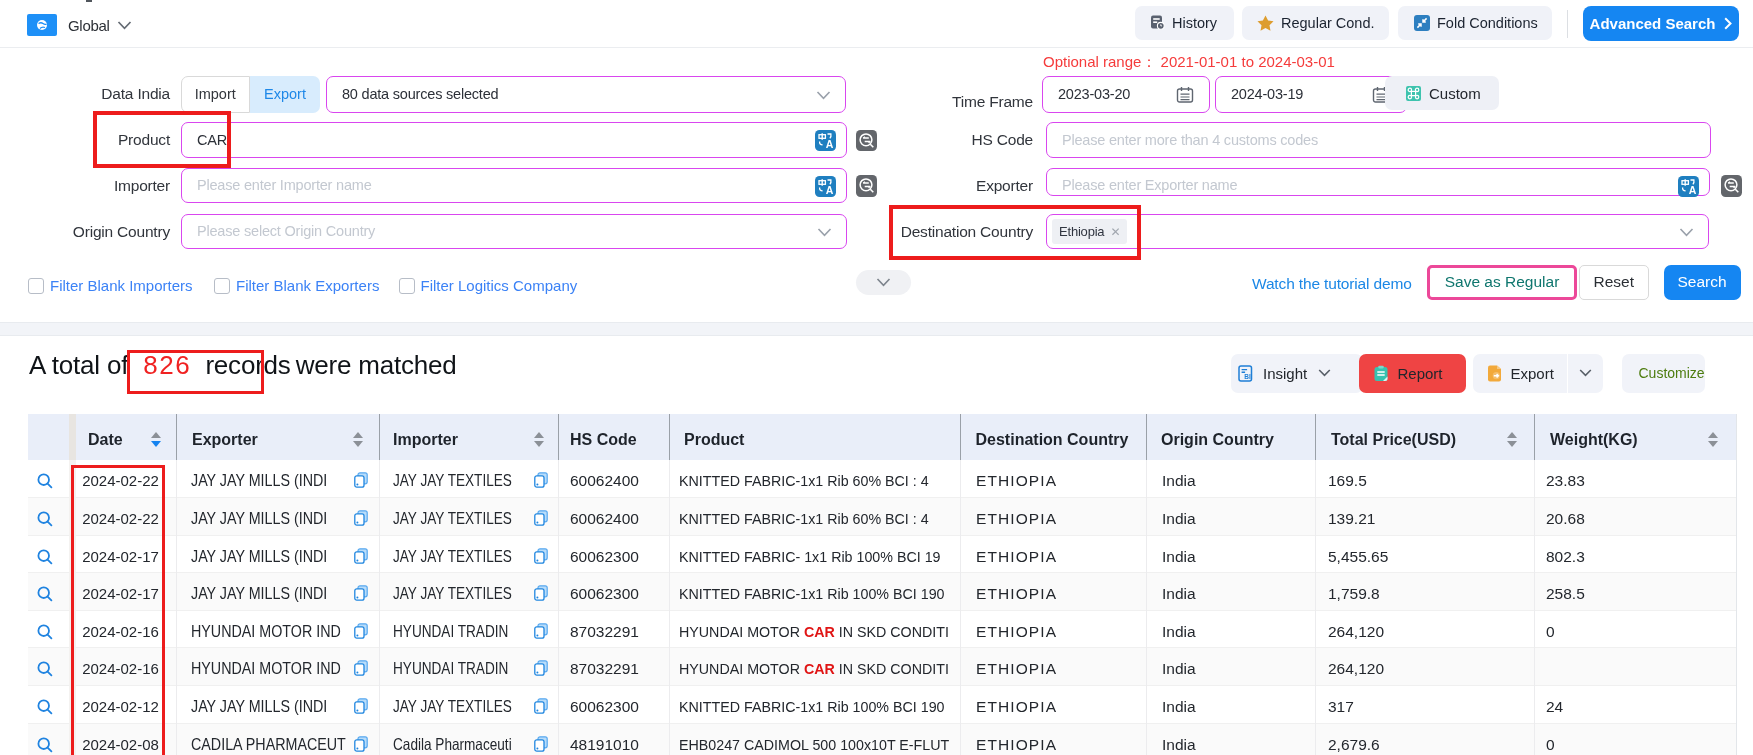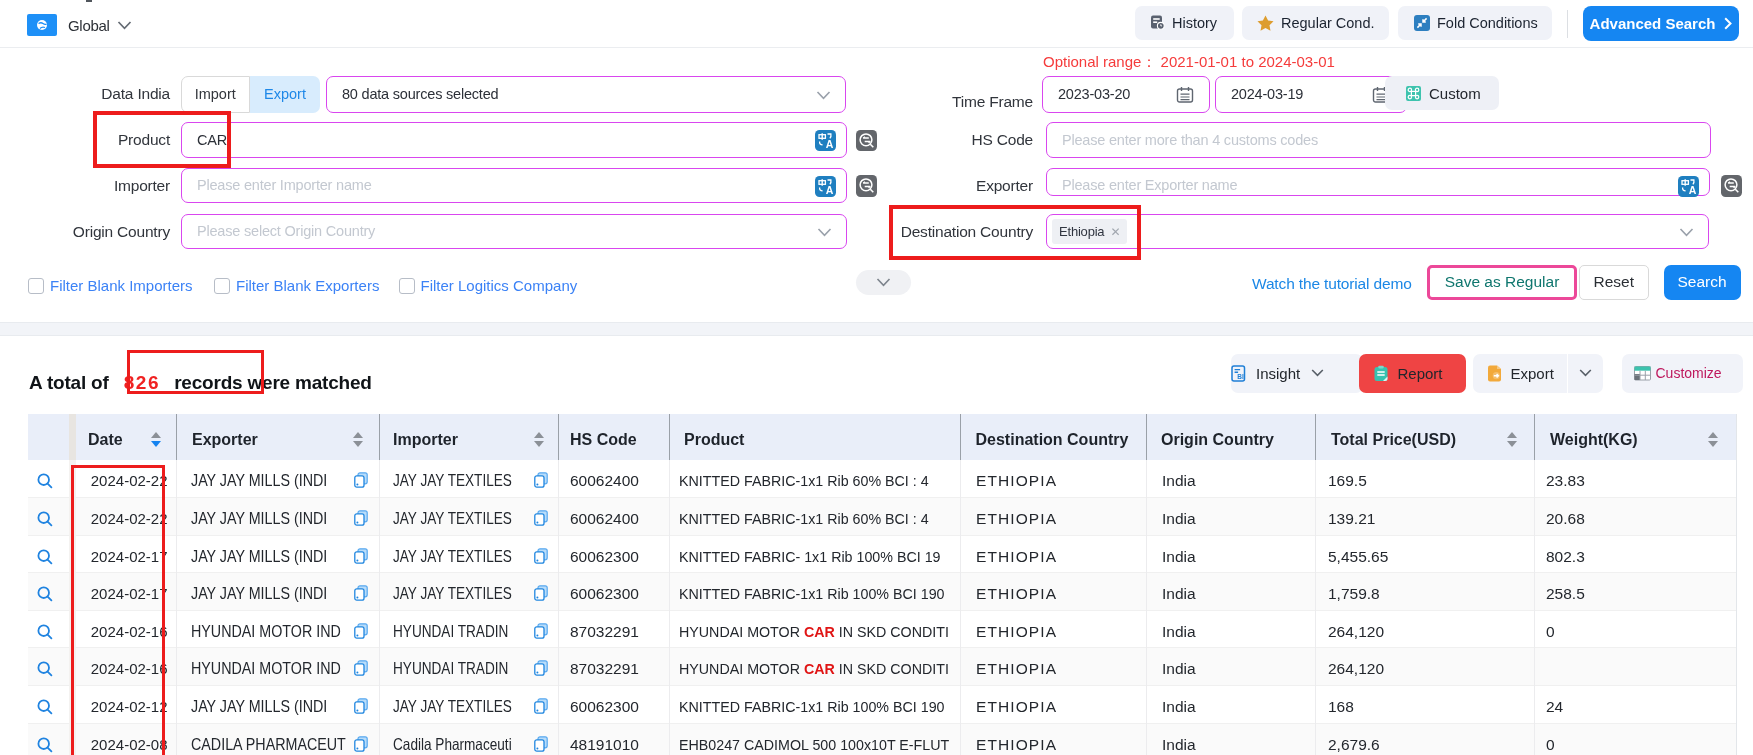--- a/index.html
+++ b/index.html
@@ -9,21 +9,21 @@
 .flex{display:flex;align-items:center}
 .lbl{position:absolute;height:36px;line-height:36px;font-size:15.5px;letter-spacing:-0.2px;color:#31353c;text-align:right}
 .inp{position:absolute;border:1px solid #d946ef;border-radius:7px;background:#fff;font-size:14.5px;letter-spacing:-0.2px;color:#2c3038}
 .ph{color:#c3c8d0}
 .btn{position:absolute;display:flex;align-items:center;border-radius:7px;font-size:15.5px;white-space:nowrap}
 .lite{background:#f0f2f8}
 .rbx{position:absolute;border:4px solid #ed1c1c}
 .hth{position:absolute;font-size:16px;font-weight:700;color:#1e232b;line-height:51px;white-space:nowrap}
 .row{position:absolute;left:27.5px;width:1709px;height:37.6px;border-bottom:1px solid #f0f0f0}
 .row span{position:absolute;line-height:41.5px;font-size:15.5px;color:#23272d;white-space:nowrap}
-.row .cD{left:46px;width:94px;text-align:right;font-size:15px;letter-spacing:0}
+.row .cD{left:46px;width:94px;text-align:center;font-size:15px;letter-spacing:0}
 .row .cE{left:163px;font-size:16.5px;transform:scaleX(0.866);transform-origin:0 50%}.row .cI{left:365.5px;font-size:16.5px;transform:scaleX(0.824);transform-origin:0 50%}.row .cH{left:542.5px}.row .cP{left:651px;font-size:15.5px;transform:scaleX(0.92);transform-origin:0 50%}
 .row .cC{left:948.5px;letter-spacing:1.1px}.row .cO{left:1134.5px}.row .cT{left:1300.5px}.row .cW{left:1518.5px}
 .vbh{position:absolute;width:1px;top:414px;height:46.4px;background:#9aa0a8}
 .vbb{position:absolute;width:1px;top:460.4px;height:294.6px;background:#ececee}
 .sort{position:absolute;width:10px;top:432px}
 .sup{width:0;height:0;border-left:5px solid transparent;border-right:5px solid transparent;border-bottom:6px solid #8b9097}
 .sdn{width:0;height:0;border-left:5px solid transparent;border-right:5px solid transparent;border-top:6px solid #8b9097;margin-top:3px}
 .sdn.blue{border-top-color:#1583f0}
 .cbx{position:absolute;width:16px;height:16px;border:1px solid #b7bdc7;border-radius:3px;background:#fff;top:278px}
 .cbl{position:absolute;top:270px;height:32px;line-height:32px;font-size:15px;color:#3b82f6}
@@ -204,24 +204,24 @@
       <polyline points="1.5,1 7.5,7.3 13.5,1" stroke="#7d848d" stroke-width="1.6" fill="none"></polyline>
     </svg>
 </div>
 <div class="a" style="left:1252px;top:275px;font-size:15.5px;letter-spacing:-0.15px;color:#1b87e6">Watch the tutorial demo</div>
 <div class="btn" style="left:1427px;top:264.5px;width:150px;height:35.5px;background:#fff;border:3px solid #ec4899;border-radius:5px;justify-content:center;color:#0f766e">Save as Regular</div>
 <div class="btn" style="left:1579px;top:264.5px;width:69.5px;height:35.5px;background:#fff;border:1px solid #d9d9d9;border-radius:5px;justify-content:center;color:#2a2e34">Reset</div>
 <div class="btn" style="left:1663.5px;top:264.5px;width:77px;height:35.5px;background:#1586f2;justify-content:center;color:#fff">Search</div>
 
 <div class="a" style="left:0;top:321.5px;width:1753px;height:14px;background:#f2f4f8;border-top:1px solid #e8ebef;border-bottom:1px solid #e8ebef"></div>
 
-<div class="a" style="left:29px;top:372px;font-size:19px;letter-spacing:-0.2px;font-weight:700;color:#101418">A total of<span style="color:#f02222;margin:0 14px 0 15px;letter-spacing:1.6px">826</span>records<span style="margin-left:5px">were matched</span></div>
+<div class="a" style="left:29px;top:350px;font-size:26px;letter-spacing:-0.2px;font-weight:400;color:#101418">A total of<span style="color:#f02222;margin:0 14px 0 15px;letter-spacing:1.6px">826</span>records<span style="margin-left:5px">were matched</span></div>
 <div class="rbx" style="left:127px;top:349.5px;width:136.5px;height:44px;border-width:3.5px"></div>
 
-<div class="btn lite" style="left:1231px;top:353.5px;width:132px;height:39px;color:#22262c;background:#f1f3f9;font-size:15px">
+<div class="btn lite" style="left:1231px;top:353.5px;width:132px;height:39px;padding-left:7px;color:#22262c;background:#f1f3f9;font-size:15px">
 <svg width="17" height="17" viewBox="0 0 17 17" style="margin-right:8px">
       <rect x="1" y="1" width="12.5" height="15" rx="2" stroke="#1f7fd6" stroke-width="1.5" fill="none"></rect>
       <path d="M3.6 4.6 h5.5 M3.6 7.2 h3.5" stroke="#1f7fd6" stroke-width="1.4"></path>
       <text x="6.2" y="14.2" font-family="Liberation Sans,sans-serif" font-size="6.5" font-weight="700" fill="#1f7fd6">BI</text>
     </svg>
 Insight
 <svg width="13" height="8" viewBox="0 0 13 8" style="margin-left:11px">
       <polyline points="1.2,1 6.5,6.3 11.8,1" stroke="#585f68" stroke-width="1.6" fill="none"></polyline>
     </svg>
 </div>
@@ -239,21 +239,21 @@
       <path d="M10 0.5 V4 H14" fill="#f7c983"></path>
       <circle cx="9.3" cy="10.7" r="3.6" fill="#fff" opacity="0.25"></circle>
       <path d="M6.8 10.7 h4.6 M9.6 8.9 l1.8 1.8 -1.8 1.8" stroke="#fff" stroke-width="1.4" fill="none"></path>
     </svg>
 Export</div>
 <div class="btn lite flex" style="left:1568px;top:353.5px;width:35px;height:39px;border-radius:0 7px 7px 0;justify-content:center;background:#f1f3f9">
 <svg width="13" height="8" viewBox="0 0 13 8">
       <polyline points="1.2,1 6.5,6.3 11.8,1" stroke="#585f68" stroke-width="1.6" fill="none"></polyline>
     </svg>
 </div>
-<div class="btn lite" style="left:1621.5px;top:353.5px;width:121px;height:39px;padding-left:12px;color:#be185d;font-size:14px;background:#f1f3f9">
+<div class="btn lite" style="left:1621.5px;top:353.5px;width:83px;height:39px;padding-left:12px;color:#4d7c0f;font-size:14px;background:#f1f3f9">
 <svg width="17" height="15" viewBox="0 0 17 15" style="margin-right:5px">
       <rect x="0.5" y="0.5" width="16" height="13.5" rx="1" fill="#fff" stroke="#9aa0a8"></rect>
       <rect x="0.5" y="0.5" width="16" height="4.2" fill="#3cc3ae"></rect>
       <rect x="0.5" y="8" width="5.5" height="6" fill="#6a7078"></rect>
       <path d="M6 4.7 V14 M11.3 4.7 V14 M0.5 9.2 h16" stroke="#9aa0a8" stroke-width="1" fill="none"></path>
     </svg>
 Customize</div>
 
 <div class="a" style="left:27.5px;top:414px;width:1709px;height:46.4px;background:#e9eef9"></div>
 <div class="a" style="left:69px;top:414px;width:6.5px;height:46.4px;background:#e8e5e1"></div>
@@ -458,21 +458,21 @@
     <span class="cI">JAY JAY TEXTILES</span>
     <svg style="position:absolute;left:506px;top:12px" width="14" height="16" viewBox="0 0 14 16">
       <rect x="4" y="0.8" width="9.2" height="11" rx="2" fill="#b8dcfa" stroke="#57a8ef" stroke-width="1.2"></rect>
       <rect x="0.8" y="3.8" width="9.2" height="11.4" rx="2" fill="#fff" stroke="#1f86e0" stroke-width="1.3"></rect>
       <circle cx="3.4" cy="12.6" r="1" fill="#1f86e0"></circle>
     </svg>
     <span class="cH">60062300</span>
     <span class="cP">KNITTED FABRIC-1x1 Rib 100% BCI 190</span>
     <span class="cC">ETHIOPIA</span>
     <span class="cO">India</span>
-    <span class="cT">168</span>
+    <span class="cT">317</span>
     <span class="cW">24</span>
   </div>
 <div class="row" style="top:723.6px;background:#fafafa">
     <svg style="position:absolute;left:9.5px;top:13px" width="16" height="16" viewBox="0 0 16 16">
       <circle cx="6.7" cy="6.7" r="5.3" stroke="#1f83e0" stroke-width="1.8" fill="none"></circle>
       <path d="M10.6 10.6 L14.4 14.4" stroke="#1f83e0" stroke-width="1.8" stroke-linecap="round"></path>
     </svg>
     <span class="cD">2024-02-08</span>
     <span class="cE">CADILA PHARMACEUT</span>
     <svg style="position:absolute;left:326.5px;top:12px" width="14" height="16" viewBox="0 0 14 16">

